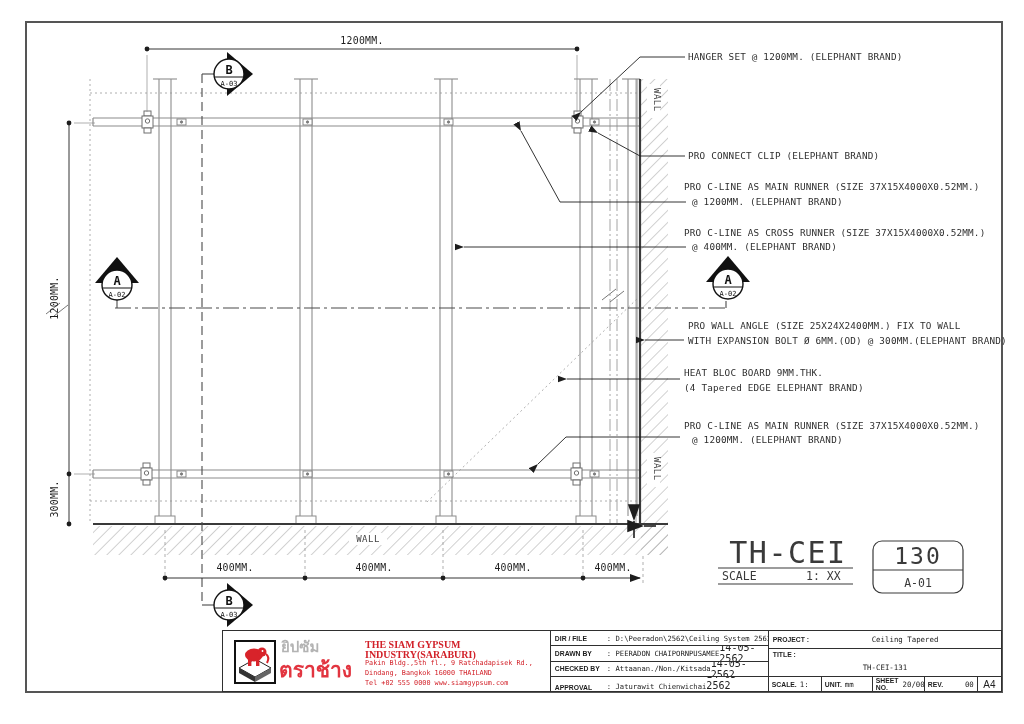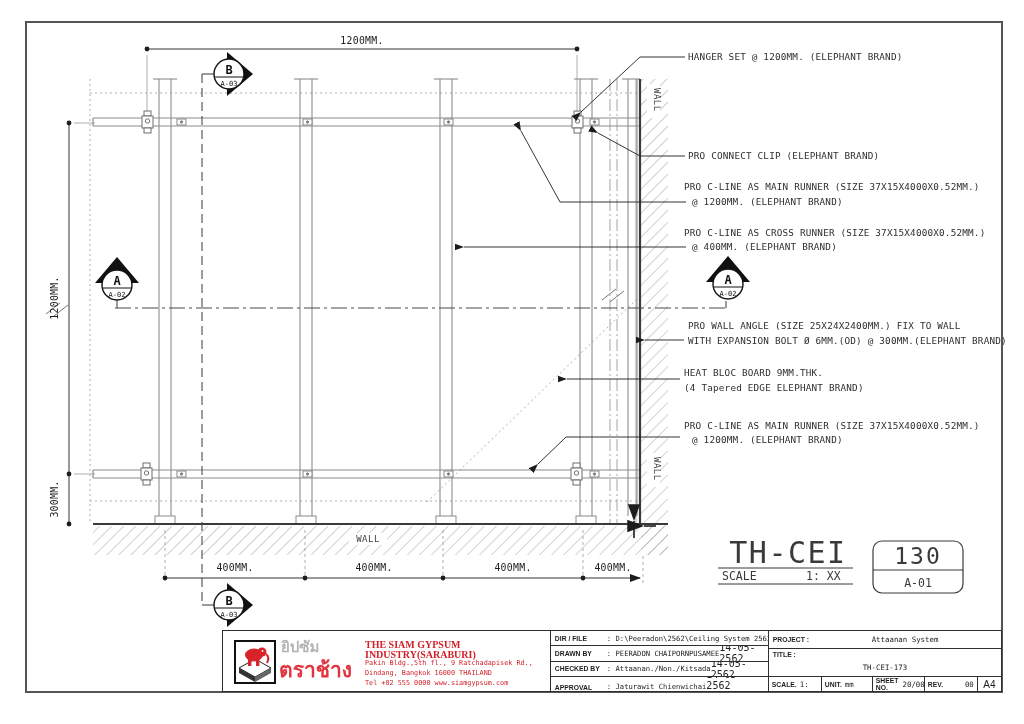--- a/index.html
+++ b/index.html
@@ -358,25 +358,25 @@
     <div class="tb-row">
       <span class="tb-label">APPROVAL</span>
       <span class="tb-val">: Jaturawit Chienwichai</span>
       <span class="tb-date">14-05-2562</span>
     </div>
   </div>
 
   <div class="tb-right">
     <div class="tr-proj">
       <span class="lab" style="padding-left:4px;">PROJECT :</span>
-      <span class="val" style="flex:1;text-align:center;">Attaanan System</span>
+      <span class="val" style="flex:1;text-align:center;">Ceiling Tapered</span>
     </div>
     <div class="tr-title">
       <span class="lab" style="position:absolute;left:4px;top:2px;">TITLE :</span>
-      <span class="val" style="position:absolute;left:0;right:0;bottom:4px;text-align:center;">TH-CEI-173</span>
+      <span class="val" style="position:absolute;left:0;right:0;bottom:4px;text-align:center;">TH-CEI-131</span>
     </div>
     <div class="tr-bot">
       <div class="cell" style="width:53px;">
         <span class="lab">SCALE.</span>
         <span class="val">1:</span>
       </div>
       <div class="cell" style="width:51px;">
         <span class="lab">UNIT.</span>
         <span class="val">mm</span>
       </div>

